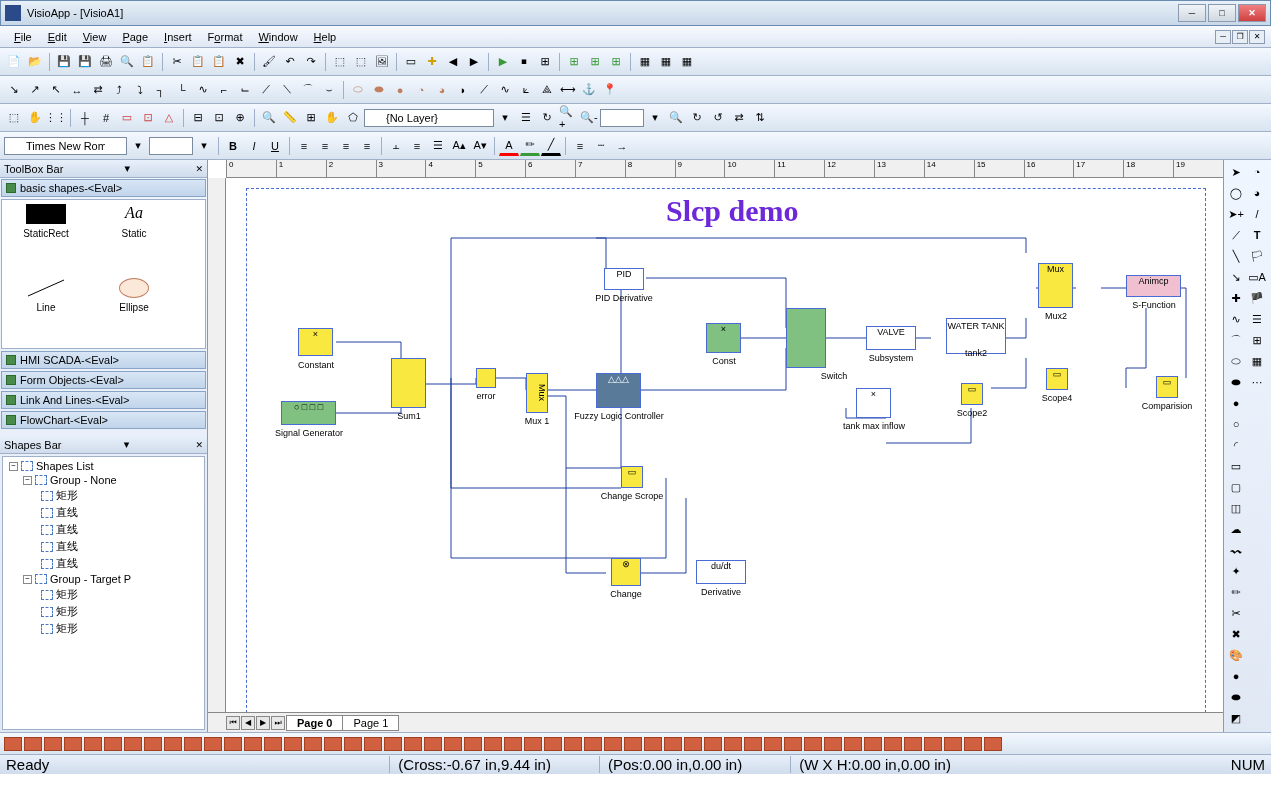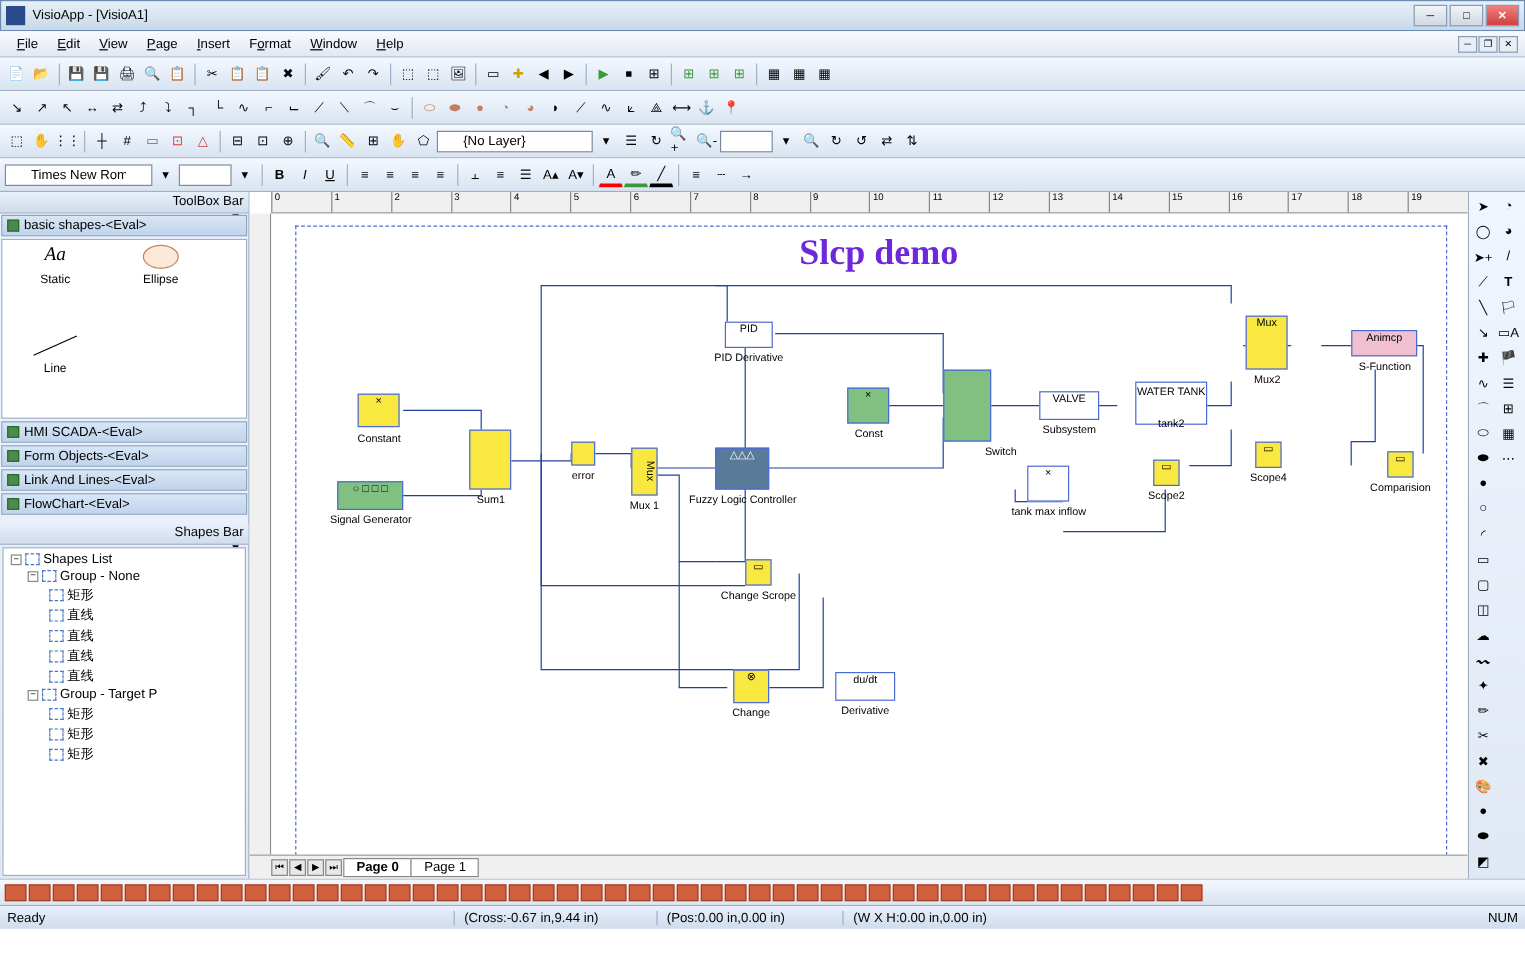--- a/index.html
+++ b/index.html
@@ -14,21 +14,21 @@
 .menubar .menu-item { padding: 2px 8px; cursor: default; }
 .menubar .menu-item u { text-decoration: underline; }
 .menubar .mdi-btns { margin-left: auto; display: flex; gap: 1px; }
 .menubar .mdi-btn { width: 16px; height: 14px; border: 1px solid #8a9ab0; background: #e8eef6; font-size: 8px; display: flex; align-items: center; justify-content: center; }
 .toolbar { height: 28px; background: linear-gradient(#f4f8ff,#d8e4f0); border-bottom: 1px solid #a0b0c8; display: flex; align-items: center; padding: 0 4px; gap: 1px; overflow: hidden; }
 .tb-btn { width: 20px; height: 20px; border: 1px solid transparent; display: flex; align-items: center; justify-content: center; font-size: 11px; background: transparent; }
 .tb-sep { width: 1px; height: 18px; background: #a0b0c8; margin: 0 3px; }
 .tb-input { height: 18px; font-size: 11px; border: 1px solid #7a8ba0; padding: 0 21px; background: #fff; }
 .main-area { display: flex; height: calc(100% - 26px - 22px - 28px - 28px - 28px - 28px - 22px - 20px - 22px); }
 .left-panel { width: 208px; background: linear-gradient(#f0f6ff,#e0e8f4); border-right: 1px solid #8a9ab0; display: flex; flex-direction: column; }
-.panel-header { height: 18px; background: linear-gradient(#e8f0fa,#d0dcec); border-bottom: 1px solid #a0b0c8; padding: 2px 4px; font-size: 11px; display: flex; align-items: flex-end; flex-direction: column; }
+.panel-header { height: 18px; background: linear-gradient(#e8f0fa,#d0dcec); border-bottom: 1px solid #a0b0c8; padding: 2px 4px; font-size: 11px; display: flex; align-items: center; }
 .panel-header .close-x { margin-left: auto; font-size: 9px; }
 .toolbox-section { background: linear-gradient(#d8e6f6,#c0d4ea); border: 1px solid #8aa4c4; padding: 2px 4px; margin: 1px; font-size: 11px; display: flex; align-items: center; }
 .toolbox-section .sq { width: 10px; height: 10px; background: #4a8a4a; border: 1px solid #2a6a2a; margin-right: 4px; }
 .toolbox-content { height: 150px; background: #fff; margin: 1px; border: 1px solid #a0b0c8; overflow-y: auto; display: flex; flex-wrap: wrap; padding: 4px; gap: 8px; }
 .shape-item { width: 80px; text-align: center; font-size: 10px; }
 .shape-icon { width: 40px; height: 20px; margin: 0 auto 4px; }
 .tree { background: #fff; border: 1px solid #a0b0c8; margin: 2px; flex: 1; overflow: auto; padding: 2px; font-size: 11px; }
 .tree-item { padding: 1px 0 1px 4px; display: flex; align-items: center; gap: 3px; }
 .tree-toggle { width: 9px; height: 9px; border: 1px solid #888; display: inline-flex; align-items: center; justify-content: center; font-size: 8px; line-height: 1; }
 .tree-icon { width: 12px; height: 10px; border: 1px dashed #4a7ac4; }
@@ -48,21 +48,21 @@
 .pink { background: #f0c0d0; }
 .white { background: #fff; }
 .right-tools { width: 48px; background: linear-gradient(#f0f6ff,#e0e8f4); border-left: 1px solid #8a9ab0; display: flex; flex-direction: column; flex-wrap: wrap; align-content: flex-start; padding: 2px; gap: 1px; }
 .right-tools .tb-btn { width: 20px; height: 20px; }
 .page-tabs { height: 20px; background: #f0f0f0; border-top: 1px solid #888; display: flex; align-items: center; font-size: 11px; padding-left: 18px; }
 .page-tab { padding: 1px 10px; border: 1px solid #888; background: #fff; margin-right: -1px; }
 .page-tab.active { font-weight: bold; }
 .nav-btn { width: 14px; height: 14px; border: 1px solid #888; background: #e8e8e8; font-size: 8px; display: flex; align-items: center; justify-content: center; margin-right: 1px; }
 .bottom-bar { height: 22px; background: linear-gradient(#f4f8ff,#d8e4f0); border-top: 1px solid #a0b0c8; display: flex; align-items: center; gap: 2px; padding: 0 4px; }
 .bottom-bar .shape-btn { width: 18px; height: 14px; background: #d06040; border: 1px solid #a04020; }
-.status-bar { height: 20px; background: linear-gradient(#e8f0fa,#d0dcec); border-top: 1px solid #a0b0c8; display: flex; align-items: center; padding: 0 6px; font-size: 11px; gap: 40px; }
+.status-bar { height: 20px; background: linear-gradient(#e8f0fa,#d0dcec); border-top: 1px solid #a0b0c8; display: flex; align-items: center; padding: 0 6px; font-size: 15px; gap: 40px; }
 .status-bar .status-cell { border-left: 1px solid #a0b0c8; padding: 0 8px; }
 svg { overflow: visible; }
 </style>
 </head>
 <body>
 
 <div class="titlebar">
   <div class="app-icon"></div>
   <div class="title">VisioApp - [VisioA1]</div>
   <div class="win-btns">
@@ -238,25 +238,26 @@
     <div class="panel-header">
       <span>ToolBox Bar</span>
       <span style="margin-left:auto;margin-right:4px">▾</span>
       <span class="close-x">✕</span>
     </div>
     <div class="toolbox-section">
         <span class="sq"></span>
         <span>basic shapes-&lt;Eval&gt;</span>
       </div>
     <div class="toolbox-content">
+      <div class="shape-item"><div class="shape-icon" style="background:#000"></div><span>StaticRect</span></div>
       <div class="shape-item"><div class="shape-icon" style="font-style:italic;font-family:serif;font-size:16px">Aa</div><span>Static</span></div>
-      <div class="shape-item"><div class="shape-icon" style="border:1px solid #c08060;border-radius:50%;background:#fce8d8;width:30px;height:20px"></div><span>Ellipse</span></div>
       <div class="shape-item"><div class="shape-icon"><svg width="40" height="20">
               <line x1="2" y1="18" x2="38" y2="2" stroke="#000"></line>
             </svg></div><span>Line</span></div>
+      <div class="shape-item"><div class="shape-icon" style="border:1px solid #c08060;border-radius:50%;background:#fce8d8;width:30px;height:20px"></div><span>Ellipse</span></div>
     </div>
     <div class="toolbox-section">
         <span class="sq"></span>
         <span>HMI SCADA-&lt;Eval&gt;</span>
       </div>
     <div class="toolbox-section">
         <span class="sq"></span>
         <span>Form Objects-&lt;Eval&gt;</span>
       </div>
     <div class="toolbox-section">

